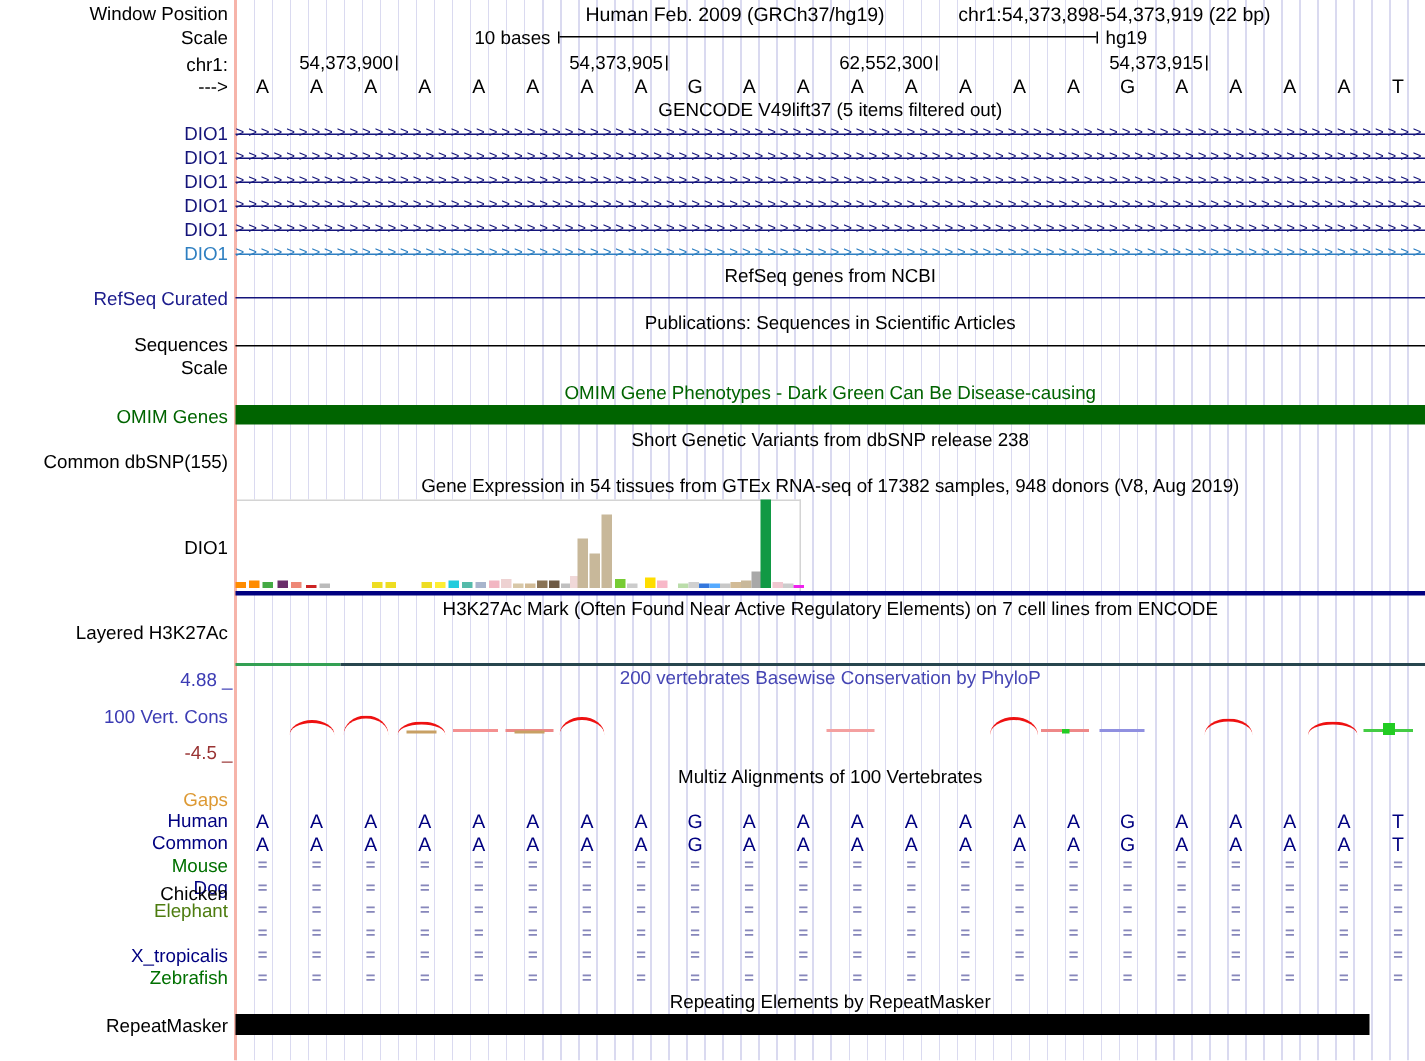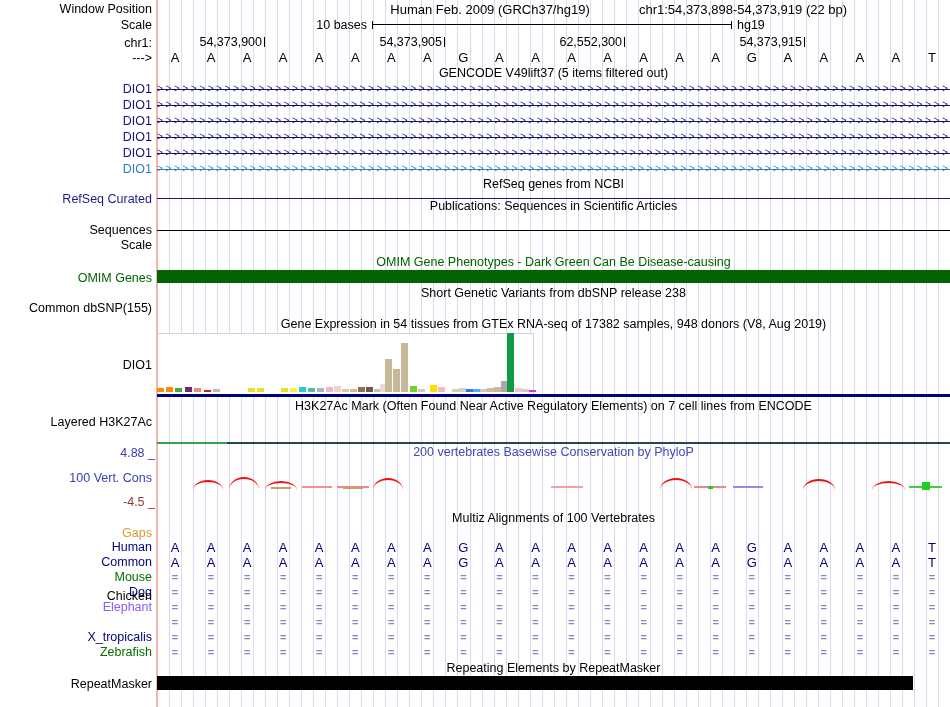--- a/index.html
+++ b/index.html
@@ -105,21 +105,21 @@
     <div class="row" style="top: 162px;">
       <div class="arrowline" style="background: rgb(46, 127, 193);"></div>
       <div class="arrows" style="color: rgb(46, 127, 193);">&gt;&gt;&gt;&gt;&gt;&gt;&gt;&gt;&gt;&gt;&gt;&gt;&gt;&gt;&gt;&gt;&gt;&gt;&gt;&gt;&gt;&gt;&gt;&gt;&gt;&gt;&gt;&gt;&gt;&gt;&gt;&gt;&gt;&gt;&gt;&gt;&gt;&gt;&gt;&gt;&gt;&gt;&gt;&gt;&gt;&gt;&gt;&gt;&gt;&gt;&gt;&gt;&gt;&gt;&gt;&gt;&gt;&gt;&gt;&gt;&gt;&gt;&gt;&gt;&gt;&gt;&gt;&gt;&gt;&gt;&gt;&gt;&gt;&gt;&gt;&gt;&gt;&gt;&gt;&gt;&gt;&gt;&gt;&gt;&gt;&gt;&gt;&gt;&gt;&gt;&gt;&gt;&gt;&gt;&gt;&gt;</div>
     </div>
   </div>
 
 <div class="title" style="top:178px;">RefSeq genes from NCBI</div>
 <div class="left-label" id="refseq-label" style="top: 192px; color: rgb(26, 26, 140);">RefSeq Curated</div>
 <div class="hline" id="refseq-line" style="top: 198px; height: 1px; background: rgb(20, 20, 122);"></div>
 
-<div class="title" style="top:200px;">Publications: Sequences in Scientific Articles</div>
+<div class="title" style="top:209px;">Publications: Sequences in Scientific Articles</div>
 <div class="left-label" style="top:223px;">Sequences</div>
 <div class="hline" id="pubs-line" style="top: 230px; height: 1px; background: rgb(0, 0, 0);"></div>
 <div class="left-label" style="top:238px;">Scale</div>
 
 <div class="title" id="omim-title" style="top: 256px; color: rgb(0, 100, 0);">OMIM Gene Phenotypes - Dark Green Can Be Disease-causing</div>
 <div class="left-label" id="omim-label" style="top: 271px; color: rgb(0, 100, 0);">OMIM Genes</div>
 <div class="hline" id="omim-bar" style="top: 270px; height: 13px; background: rgb(0, 100, 0);"></div>
 
 <div class="title" style="top:287px;">Short Genetic Variants from dbSNP release 238</div>
 <div class="left-label" style="top:301px;">Common dbSNP(155)</div>
@@ -297,21 +297,21 @@
       <div class="ditto" style="left: 486.614px; color: rgb(135, 135, 187);">=</div>
       <div class="ditto" style="left: 522.659px; color: rgb(135, 135, 187);">=</div>
       <div class="ditto" style="left: 558.705px; color: rgb(135, 135, 187);">=</div>
       <div class="ditto" style="left: 594.75px; color: rgb(135, 135, 187);">=</div>
       <div class="ditto" style="left: 630.795px; color: rgb(135, 135, 187);">=</div>
       <div class="ditto" style="left: 666.841px; color: rgb(135, 135, 187);">=</div>
       <div class="ditto" style="left: 702.886px; color: rgb(135, 135, 187);">=</div>
       <div class="ditto" style="left: 738.932px; color: rgb(135, 135, 187);">=</div>
       <div class="ditto" style="left: 774.977px; color: rgb(135, 135, 187);">=</div>
     </div>
-    <div class="left-label" style="top: 600px; color: #8b5cf6;">Elephant</div>
+    <div class="left-label" style="top: 600px; color: #4d7c0f;">Elephant</div>
     <div class="row" style="top: 600px;">
       <div class="ditto" style="left: 18.0227px; color: rgb(135, 135, 187);">=</div>
       <div class="ditto" style="left: 54.0682px; color: rgb(135, 135, 187);">=</div>
       <div class="ditto" style="left: 90.1136px; color: rgb(135, 135, 187);">=</div>
       <div class="ditto" style="left: 126.159px; color: rgb(135, 135, 187);">=</div>
       <div class="ditto" style="left: 162.205px; color: rgb(135, 135, 187);">=</div>
       <div class="ditto" style="left: 198.25px; color: rgb(135, 135, 187);">=</div>
       <div class="ditto" style="left: 234.295px; color: rgb(135, 135, 187);">=</div>
       <div class="ditto" style="left: 270.341px; color: rgb(135, 135, 187);">=</div>
       <div class="ditto" style="left: 306.386px; color: rgb(135, 135, 187);">=</div>

